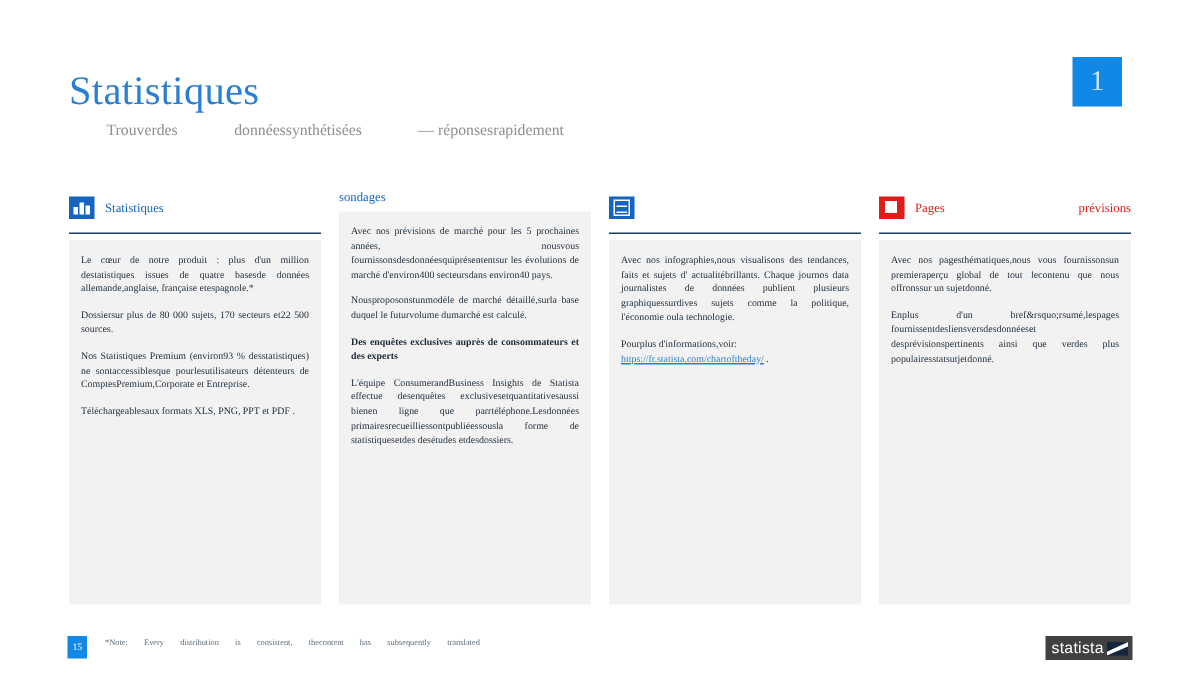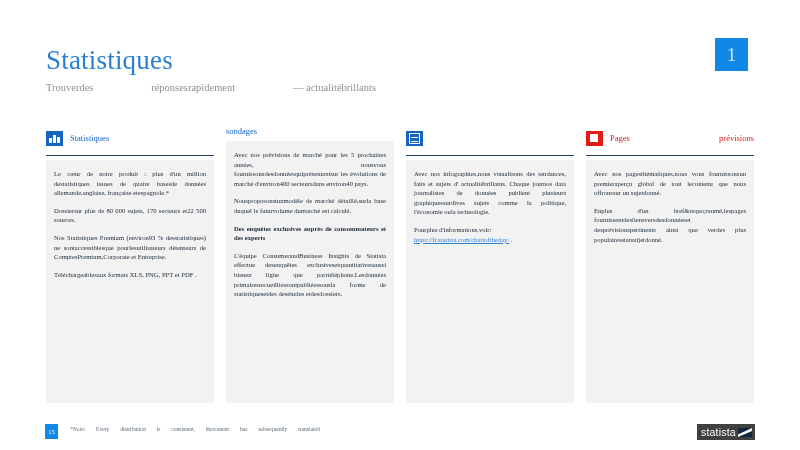--- a/index.html
+++ b/index.html
@@ -23,21 +23,21 @@
     position:absolute;left:46px;top:45px;
     font-family:"Liberation Serif",serif;
     font-size:27px;color:#2a7fd4;letter-spacing:.2px;
   }
   .subtitle{
     position:absolute;left:46px;top:82px;width:330px;
     font-family:"Liberation Serif",serif;
     font-size:10.5px;color:#8f8f8f;
     display:flex;justify-content:space-between;
   }
-  .subtitle span{white-space:nowrap;}
+  .subtitle span{white-space:nowrap;margin-left:25px;}
 
   
   .cards{
     position:absolute;left:46px;top:125px;
     width:710px;height:278px;
     display:flex;gap:12px;
   }
   .card{
     width:168px;display:flex;flex-direction:column;
   }
@@ -122,22 +122,22 @@
 </style>
 </head>
 <body>
 
 <div class="slide">
 
   <div class="page-badge">1</div>
   <div class="title">Statistiques</div>
   <div class="subtitle">
     <span>Trouverdes</span>
-    <span>réponsesrapidement</span>
-    <span>— actualitébrillants</span>
+    <span>donnéessynthétisées</span>
+    <span>— réponsesrapidement</span>
   </div>
 
   <div class="cards">
 
     <div class="card">
       <div class="card-head">
         <span class="card-icon ic-bars">
             <i></i>
             <i></i>
             <i></i>

